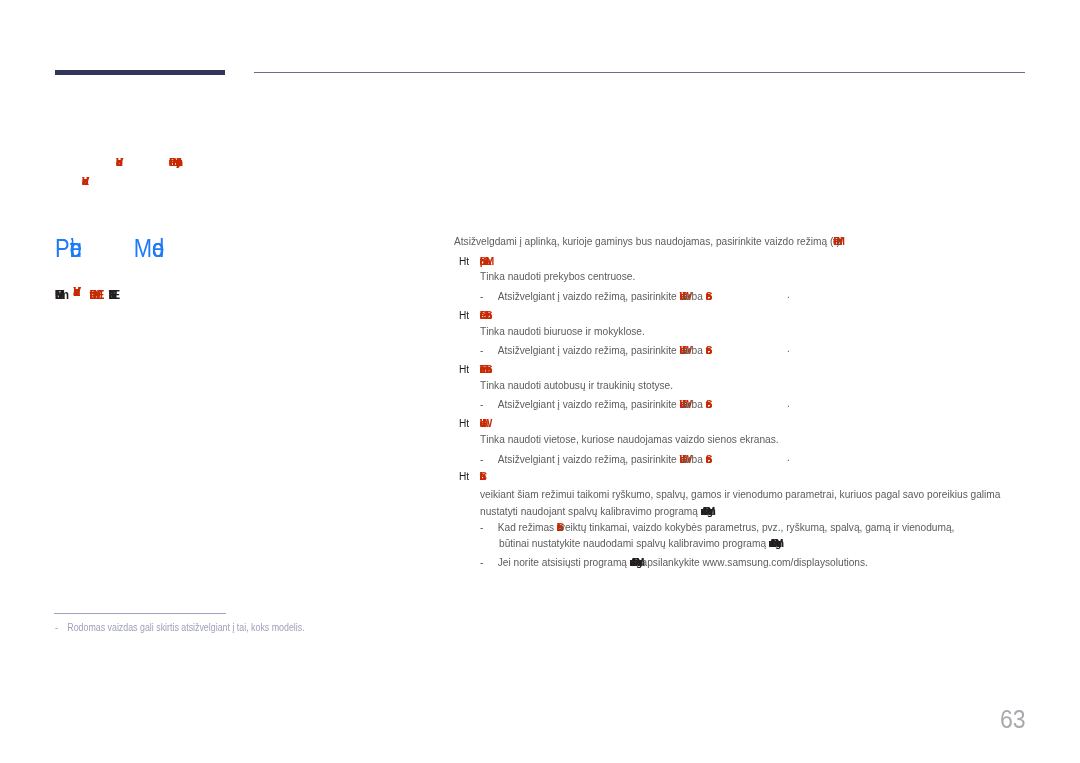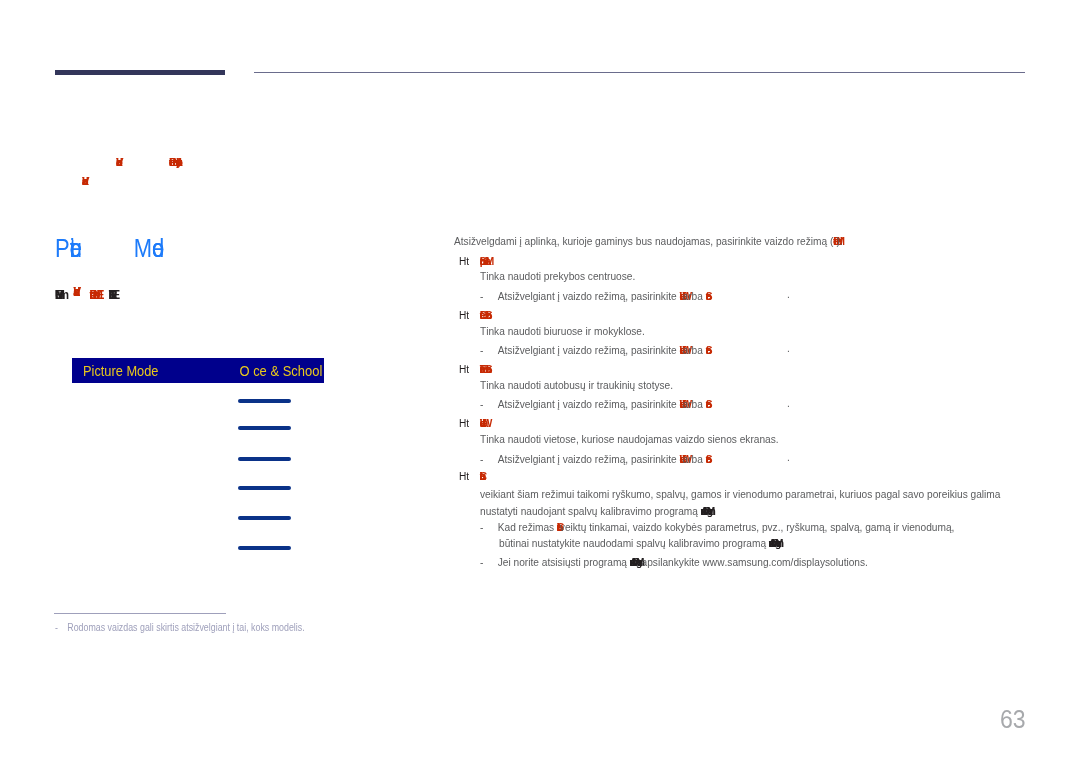--- a/index.html
+++ b/index.html
@@ -92,34 +92,20 @@
     <span><span class="cw"><u class="f">M</u><u>o</u><u>d</u><u>e</u></span></span>
   </div>
 
   <div class="abs" id="menu-path">
     <span class="mp-blk mp1"><span class="cw"><u>M</u><u>E</u><u>N</u><u>U</u></span><span class="spt"> </span><span class="cw"><u>m</u></span></span>
     <span class="mp-red mp2"><span class="cw"><u>V</u><u>a</u><u>i</u><u>z</u><u>d</u><u>a</u><u>s</u></span></span>
     <span class="mp-red mp3"><span class="cw"><u>P</u><u>i</u><u>c</u><u>t</u><u>u</u><u>r</u><u>e</u></span><span class="spt"> </span><span class="cw"><u>M</u><u>o</u><u>d</u><u>e</u></span><span class="spt"> </span><span class="cw"><u>E</u></span></span>
     <span class="mp-blk mp4"><span class="cw"><u>E</u><u>N</u><u>T</u><u>E</u><u>R</u></span><span class="spt"> </span><span class="cw"><u>E</u></span></span>
   </div>
 
-  <div class="abs" id="osd">
-    <div class="osd-head">
-      <span class="osd-label">Picture Mode</span>
-      <span class="osd-value">O ce &amp; School</span>
-    </div>
-    <div class="osd-rows">
-        <div class="osd-row" style="top: 15.6px;"></div>
-        <div class="osd-row" style="top: 42.7px;"></div>
-        <div class="osd-row" style="top: 73.3px;"></div>
-        <div class="osd-row" style="top: 102.8px;"></div>
-        <div class="osd-row" style="top: 132.8px;"></div>
-        <div class="osd-row" style="top: 162.9px;"></div>
-      </div>
-  </div>
 
   <div class="abs" id="fn-rule"></div>
   <div class="abs" id="footnote">
     <span class="fn-b">-</span>
     <span class="fn-t">Rodomas vaizdas gali skirtis atsižvelgiant į tai, koks modelis.</span>
   </div>
 
   <div class="abs" id="pageno">63</div>
 
   <div class="abs" id="col">

